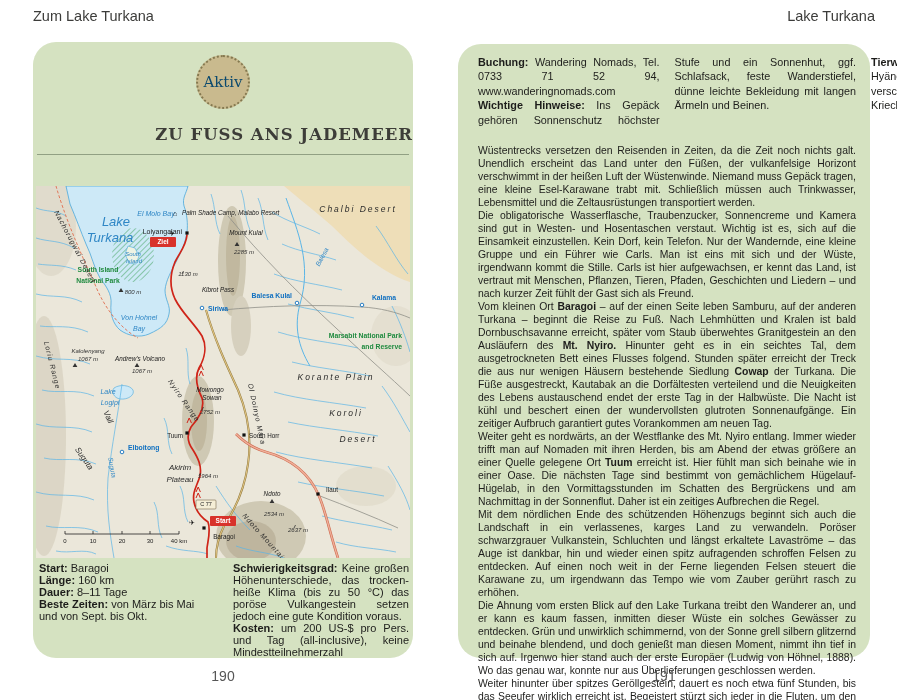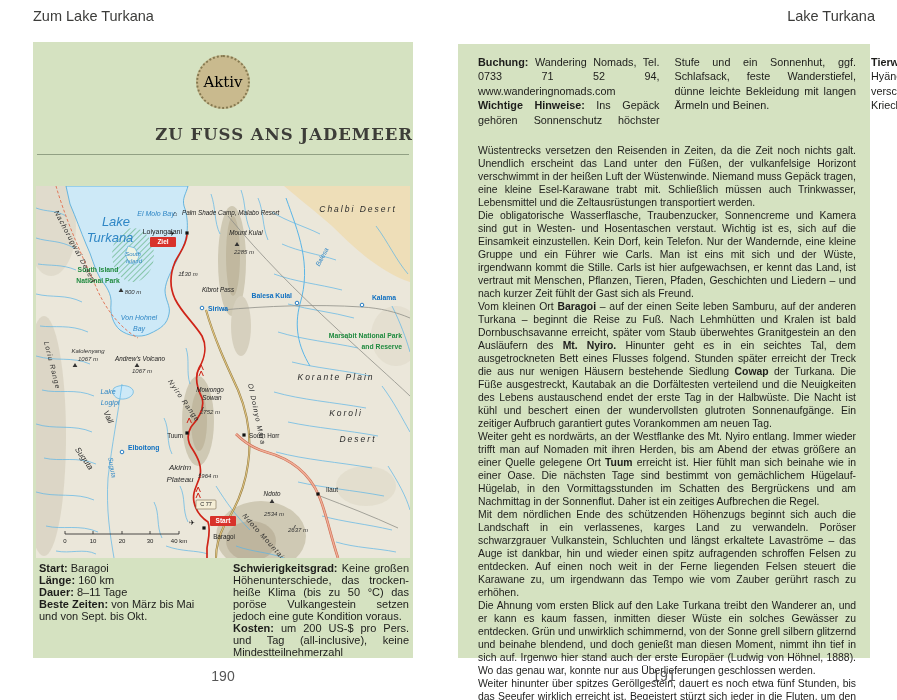--- a/index.html
+++ b/index.html
@@ -3,27 +3,27 @@
 <meta charset="utf-8">
 <style>
   html,body{margin:0;padding:0;}
   body{
     width:897px;height:700px;position:relative;background:#ffffff;
     font-family:"Liberation Sans",sans-serif;color:#1d1d1b;overflow:hidden;
   }
   .hdr{position:absolute;top:8px;font-size:14.5px;color:#3c3c3a;}
   .hdr-l{left:33px;}
   .hdr-r{right:22px;}
-  .panel{position:absolute;background:#d5e2c1;}
+  .panel{position:absolute;background:#d5e2c1;border-radius:23px;}
   .panel-left{left:33px;top:42px;width:380px;height:616px;}
   .panel-right{left:458px;top:44px;width:412px;height:614px;box-sizing:border-box;padding:11px 14px 0 20px;}
   
   .badge{width:50px;height:50px;margin:13px auto 0;border-radius:50%;
     background:#c9ba8e;border:2px dotted #84784f;display:flex;align-items:center;justify-content:center;}
-  .badge span{font-family:"DejaVu Serif",serif;font-size:15px;color:#000000;}
+  .badge span{font-family:"DejaVu Serif",serif;font-size:15px;color:#0c4a6e;}
   .title{margin:16px 0 0;text-align:right;font-family:"DejaVu Serif",serif;
     font-weight:bold;font-size:16.5px;letter-spacing:1px;color:#3d3d38;}
   .rule{margin:10px 4px 0;border-top:1px solid #91a083;}
   .map{position:absolute;left:3px;top:144px;width:374px;height:372px;display:block;}
   .map text{font-family:"Liberation Sans",sans-serif;}
   .wbig{fill:#2e86c5;font-style:italic;font-size:13px;}
   .wl{fill:#2e86c5;font-style:italic;font-size:7px;}
   .wl2{fill:#2e86c5;font-style:italic;font-size:6px;}
   .wr{fill:#2e86c5;font-style:italic;font-size:6.5px;}
   .tb{fill:#1070c0;font-weight:bold;font-size:6.8px;}

